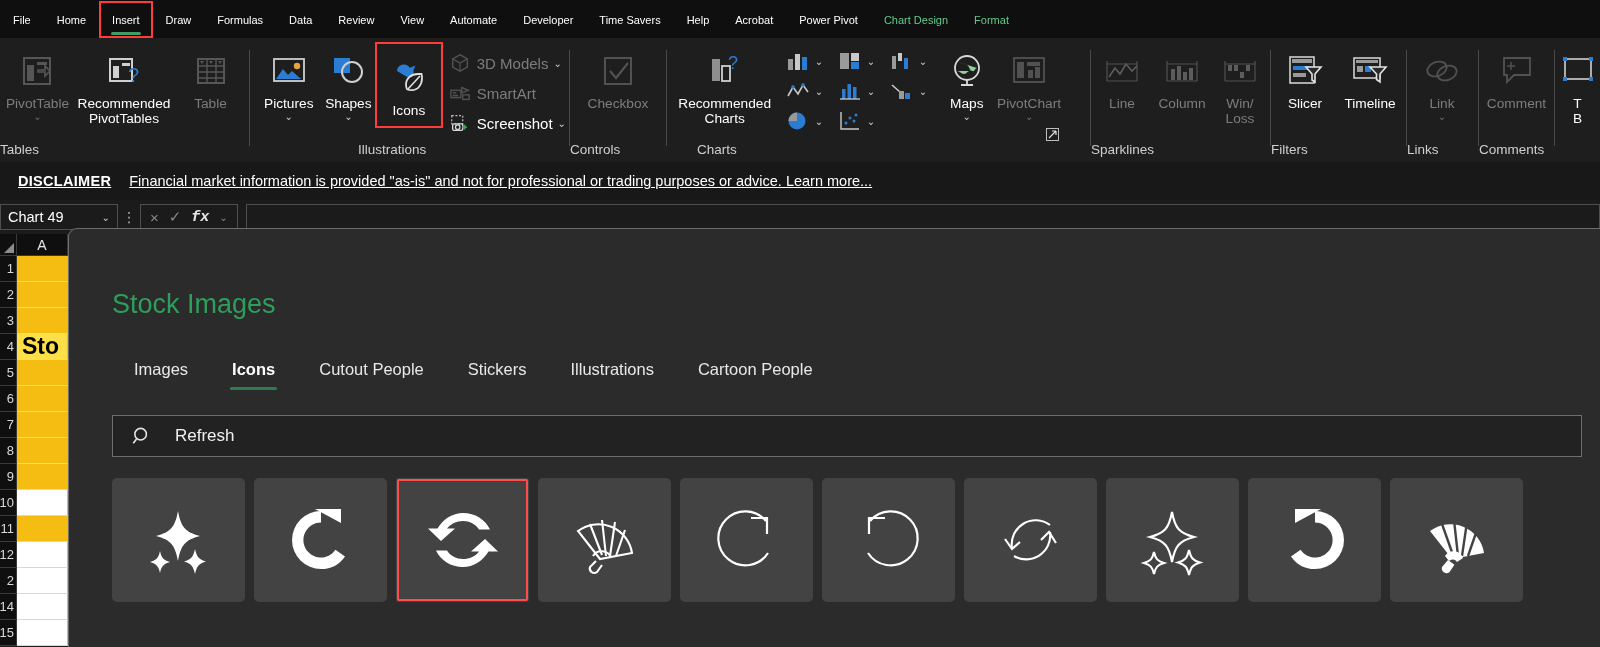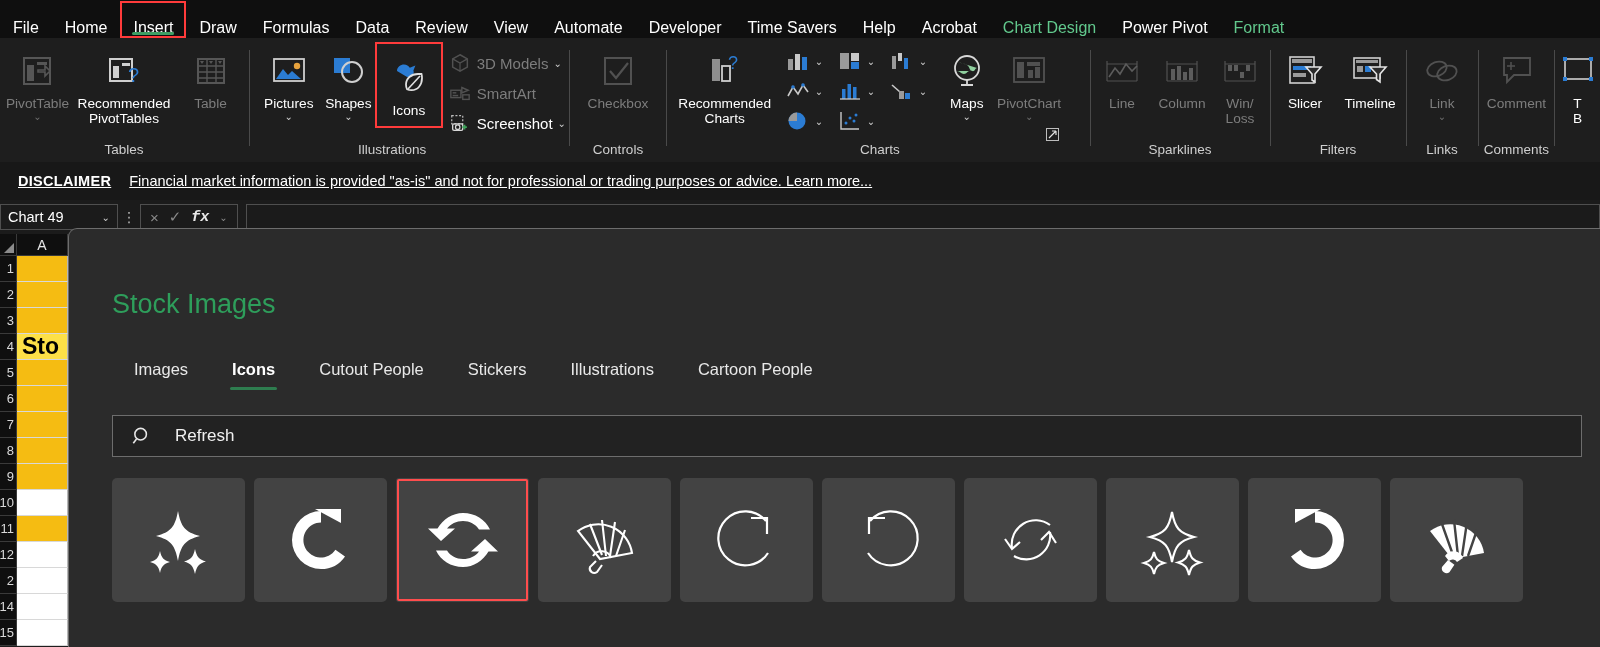--- a/index.html
+++ b/index.html
@@ -13,22 +13,22 @@
   #app { position: relative; width: 1600px; height: 647px; }
 
   
   .tabbar {
     position: absolute; left: 0; top: 0; width: 1600px; height: 38px;
     background: #0f0f0f;
     display: flex; align-items: center;
   }
   .tab {
     position: relative;
-    font-size: 16px; color: #ffffff;
-    padding: 8px 13px; height: 37px; line-height: 38px;
+    font-size: 11px; color: #ffffff;
+    padding: 0 13px; height: 37px; line-height: 38px;
     white-space: nowrap; cursor: default;
   }
   .tab.ctx { color: #62c98d; }
   .tab.active-box {
     outline: 2.5px solid #ff3b3b; outline-offset: -2px;
   }
   .tab .tab-underline {
     position: absolute; left: 12px; right: 12px; bottom: 3px;
     height: 3px; background: #3e9e63; border-radius: 2px;
   }
@@ -41,21 +41,21 @@
   .grp {
     position: absolute; top: 0; height: 124px;
     display: flex; flex-direction: column; align-items: center;
   }
   .grp-sep {
     position: absolute; top: 12px; width: 1px; height: 96px;
     background: #4a4a4a;
   }
   .grp-label {
     position: absolute; bottom: 5px; left: 0; width: 100%;
-    text-align: center; font-size: 13.5px; color: #cfcfcf;
+    text-align: left; font-size: 13.5px; color: #cfcfcf;
   }
   .grp-items {
     position: absolute; top: 6px; left: 0; width: 100%; height: 96px;
     display: flex; align-items: flex-start; justify-content: center;
   }
 
   .bigbtn {
     display: flex; flex-direction: column; align-items: center;
     width: 84px; padding-top: 4px; cursor: default;
   }
@@ -213,22 +213,22 @@
     <div class="tab"><span>Draw</span></div>
     <div class="tab"><span>Formulas</span></div>
     <div class="tab"><span>Data</span></div>
     <div class="tab"><span>Review</span></div>
     <div class="tab"><span>View</span></div>
     <div class="tab"><span>Automate</span></div>
     <div class="tab"><span>Developer</span></div>
     <div class="tab"><span>Time Savers</span></div>
     <div class="tab"><span>Help</span></div>
     <div class="tab"><span>Acrobat</span></div>
+    <div class="tab"><span>Power Pivot</span></div>
     <div class="tab ctx"><span>Chart Design</span></div>
-    <div class="tab"><span>Power Pivot</span></div>
     <div class="tab ctx"><span>Format</span></div>
   </div>
 
   <div class="ribbon">
 
     <div class="grp" style="left:0; width:248px;">
       <div class="grp-items">
         <div class="bigbtn dim">
           <div class="ico">
             <svg width="36" height="36" viewBox="0 0 36 36">

